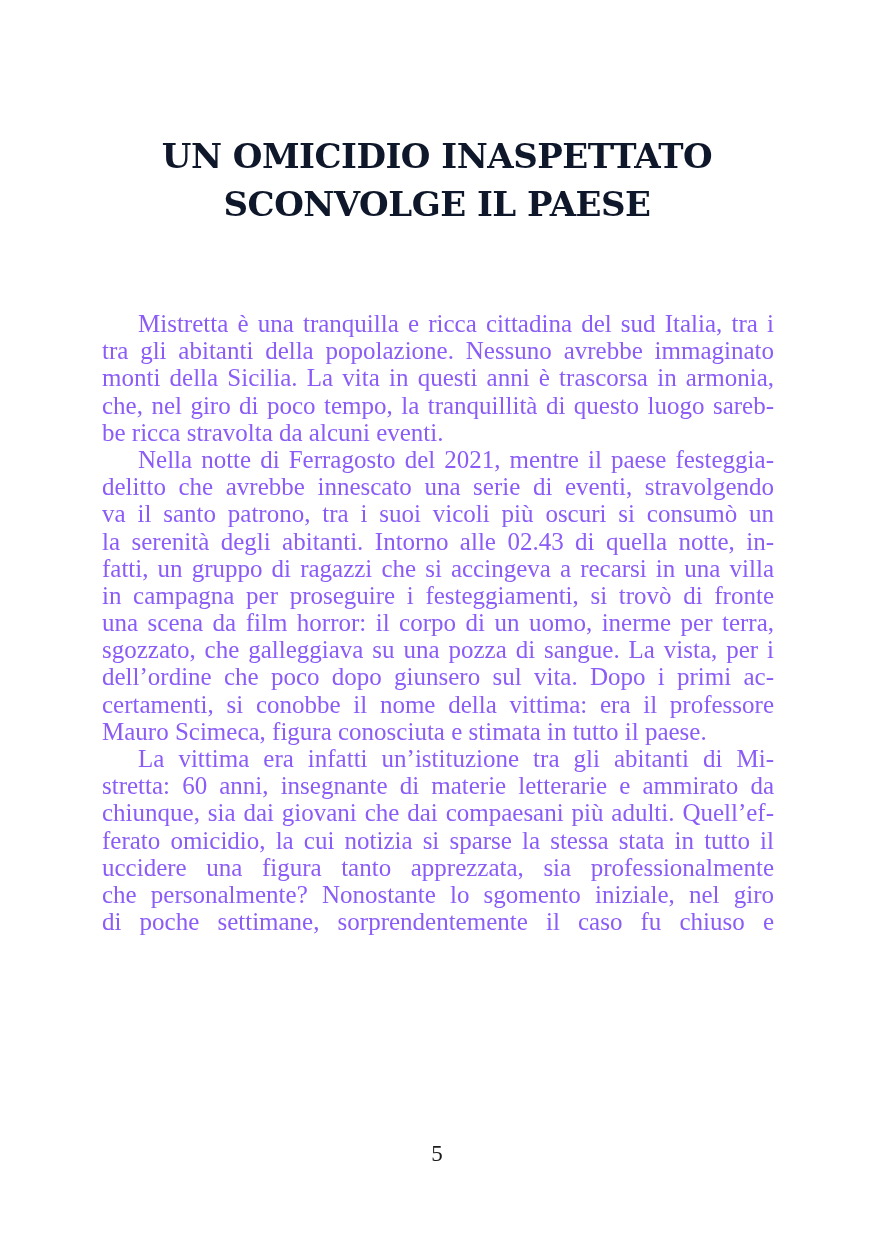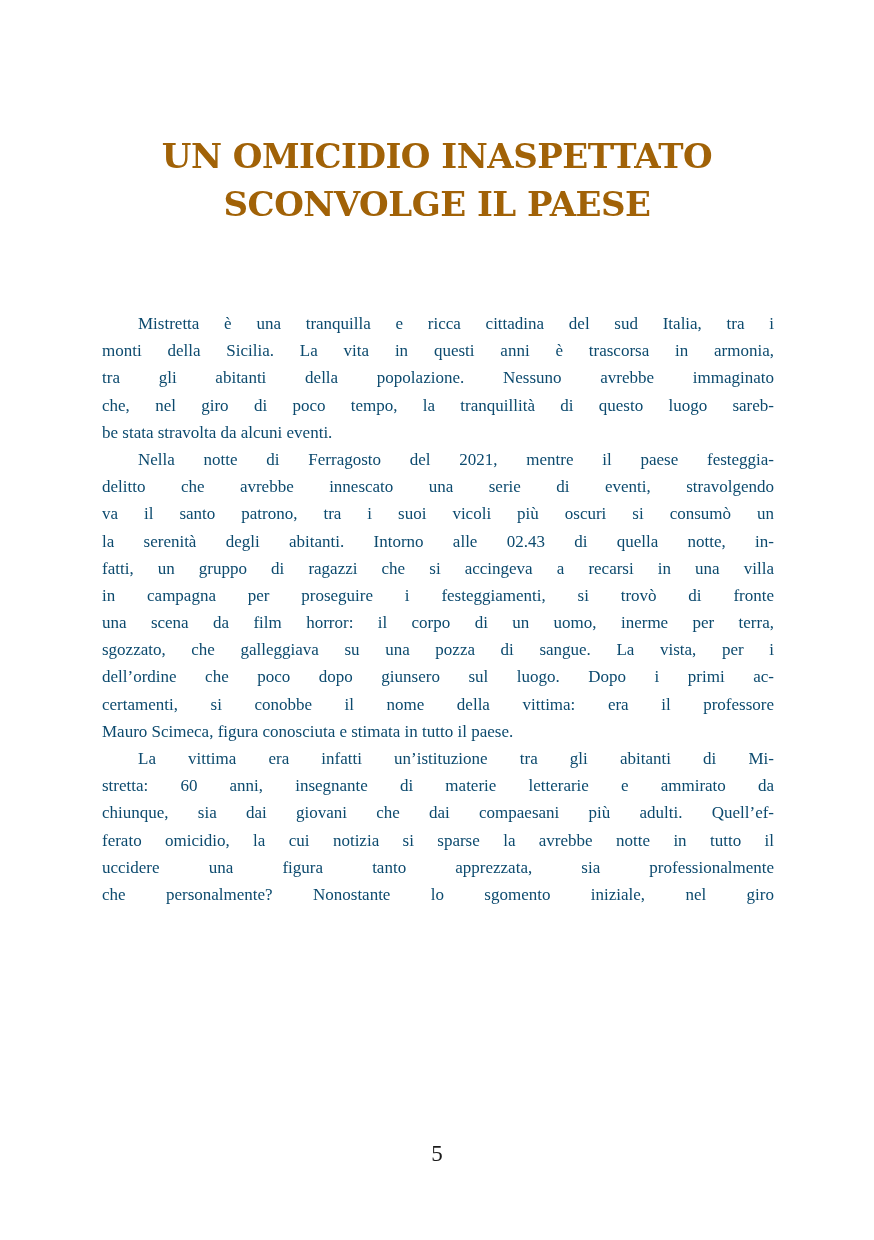--- a/index.html
+++ b/index.html
@@ -24,35 +24,35 @@
     .title {
       position: absolute;
       left: 0;
       top: 132px;
       width: 874px;
       text-align: center;
       font-family: "DejaVu Serif", "Liberation Serif", serif;
       font-weight: bold;
       font-size: 34px;
       line-height: 48px;
-      color: #a16207;
+      color: #0f172a;
       letter-spacing: -0.5px;
     }
     .title .line {
       display: block;
     }
     .body-text {
       position: absolute;
       left: 102px;
       top: 310px;
       width: 672px;
-      font-size: 17px;
+      font-size: 25px;
       line-height: 27.2px;
       text-align: justify;
-      color: #0c4a6e;
+      color: #8b5cf6;
     }
     .para .line {
       display: block;
       text-align: justify;
       text-align-last: justify;
       white-space: nowrap;
       height: 27.2px;
     }
     .para .line.last {
       text-align-last: left;
@@ -76,42 +76,43 @@
 
 <div class="page">
   <h1 class="title" style="margin:0;">
     <span class="line">UN OMICIDIO INASPETTATO</span>
     <span class="line">SCONVOLGE IL PAESE</span>
   </h1>
 
   <div class="body-text">
     <div class="para">
       <span class="line indent">Mistretta è una tranquilla e ricca cittadina del sud Italia, tra i</span>
+      <span class="line">tra gli abitanti della popolazione. Nessuno avrebbe immaginato</span>
       <span class="line">monti della Sicilia. La vita in questi anni è trascorsa in armonia,</span>
-      <span class="line">tra gli abitanti della popolazione. Nessuno avrebbe immaginato</span>
       <span class="line">che, nel giro di poco tempo, la tranquillità di questo luogo sareb-</span>
-      <span class="line last">be stata stravolta da alcuni eventi.</span>
+      <span class="line last">be ricca stravolta da alcuni eventi.</span>
     </div>
     <div class="para">
       <span class="line indent">Nella notte di Ferragosto del 2021, mentre il paese festeggia-</span>
       <span class="line">delitto che avrebbe innescato una serie di eventi, stravolgendo</span>
       <span class="line">va il santo patrono, tra i suoi vicoli più oscuri si consumò un</span>
       <span class="line">la serenità degli abitanti. Intorno alle 02.43 di quella notte, in-</span>
       <span class="line">fatti, un gruppo di ragazzi che si accingeva a recarsi in una villa</span>
       <span class="line">in campagna per proseguire i festeggiamenti, si trovò di fronte</span>
       <span class="line">una scena da film horror: il corpo di un uomo, inerme per terra,</span>
       <span class="line">sgozzato, che galleggiava su una pozza di sangue. La vista, per i</span>
-      <span class="line">dell’ordine che poco dopo giunsero sul luogo. Dopo i primi ac-</span>
+      <span class="line">dell’ordine che poco dopo giunsero sul vita. Dopo i primi ac-</span>
       <span class="line">certamenti, si conobbe il nome della vittima: era il professore</span>
       <span class="line last">Mauro Scimeca, figura conosciuta e stimata in tutto il paese.</span>
     </div>
     <div class="para">
       <span class="line indent">La vittima era infatti un’istituzione tra gli abitanti di Mi-</span>
       <span class="line">stretta: 60 anni, insegnante di materie letterarie e ammirato da</span>
       <span class="line">chiunque, sia dai giovani che dai compaesani più adulti. Quell’ef-</span>
-      <span class="line">ferato omicidio, la cui notizia si sparse la avrebbe notte in tutto il</span>
+      <span class="line">ferato omicidio, la cui notizia si sparse la stessa stata in tutto il</span>
       <span class="line">uccidere una figura tanto apprezzata, sia professionalmente</span>
       <span class="line">che personalmente? Nonostante lo sgomento iniziale, nel giro</span>
+      <span class="line">di poche settimane, sorprendentemente il caso fu chiuso e</span>
     </div>
   </div>
 
   <div class="page-number">5</div>
 </div>
 
 </body></html>

